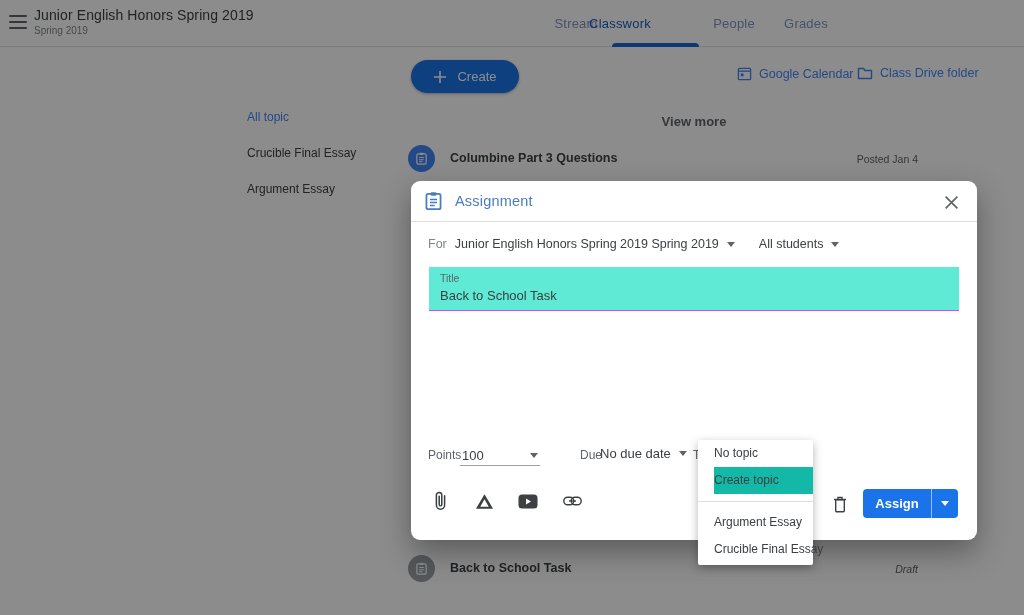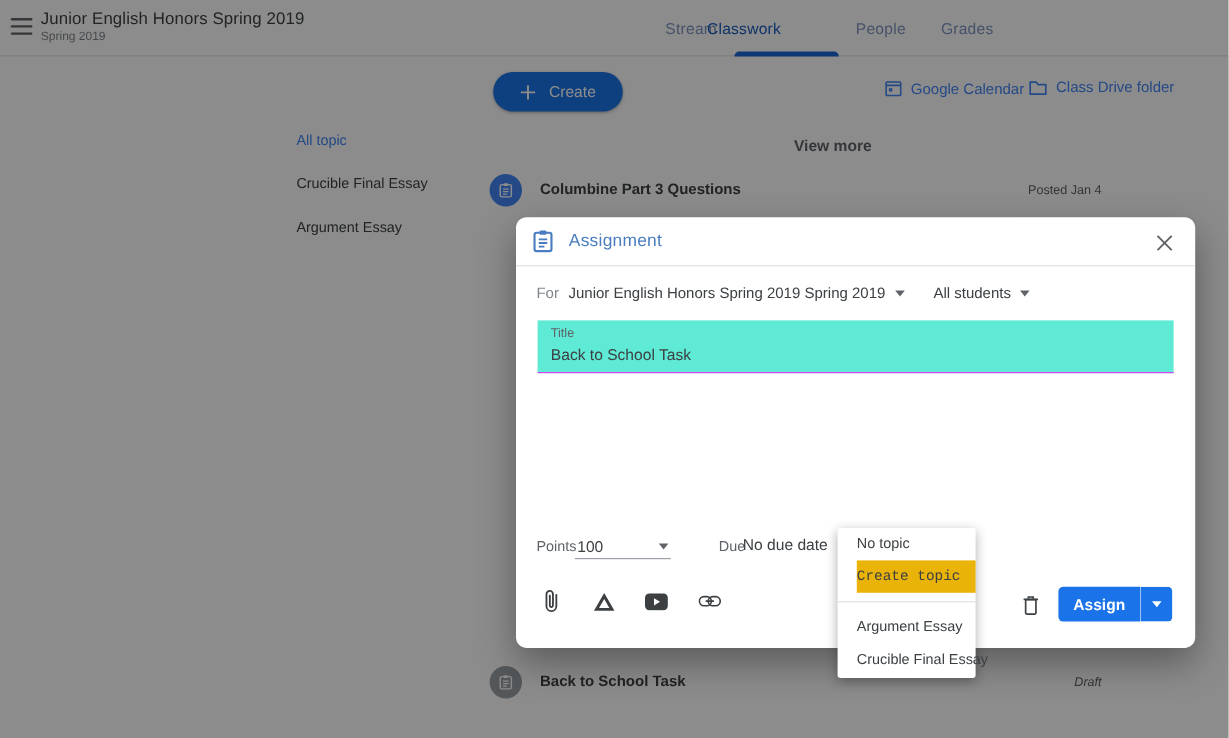--- a/index.html
+++ b/index.html
@@ -40,21 +40,21 @@
   .row-circle { position:absolute; left:14px; top:1px; width:27px; height:27px;
     border-radius:50%; display:flex; align-items:center; justify-content:center; }
   .row-circle.blue { background:#4285f4; }
   .row-circle.gray { background:#9aa0a6; }
   .row-title { position:absolute; left:56px; top:7px; font-size:12.5px; color:#3c4043; font-weight:bold; }
   .row-meta { position:absolute; right:42px; top:9px; font-size:10.5px; color:#5f6368; }
   .row-meta.italic { font-style:italic; }
   
   .scrim { position:absolute; inset:0; background:rgba(0,0,0,0.45); z-index:5; }
   
-  .dialog { position:absolute; left:430px; top:181px; width:566px; height:359px;
+  .dialog { position:absolute; left:411px; top:181px; width:566px; height:359px;
     background:#fff; border-radius:9px; z-index:10;
     box-shadow:0 12px 30px rgba(0,0,0,.35); }
   .dlg-head { position:absolute; left:0; top:0; width:100%; height:41px;
     border-bottom:1px solid #e0e0e0; }
   .dlg-head .dlg-icon { position:absolute; left:13px; top:10px; }
   .dlg-title { position:absolute; left:44px; top:12px; font-size:14.5px; color:#4a7dbf; letter-spacing:.2px; }
   .dlg-close { position:absolute; right:15px; top:10px; width:22px; height:22px;
     display:flex; align-items:center; justify-content:center; cursor:pointer; }
   .for-row { position:absolute; left:17px; top:56px; display:flex; align-items:center; font-size:12.5px; }
   .for-label { color:#80868b; margin-right:8px; }
@@ -89,21 +89,21 @@
   .assign-main { width:68px; background:#1a73e8; color:#fff; border:none; font-family:inherit;
     font-size:13px; font-weight:bold; border-radius:4px 0 0 4px; cursor:pointer; }
   .assign-arrow { width:27px; background:#1a73e8; border:none; border-left:1px solid rgba(255,255,255,.55);
     border-radius:0 4px 4px 0; cursor:pointer; display:flex; align-items:center; justify-content:center; }
   .assign-arrow .caret { border-top-color:#fff; }
   
   .topic-menu { position:absolute; left:698px; top:440px; width:115px; z-index:20;
     background:#fff; border-radius:2px; box-shadow:0 3px 10px rgba(0,0,0,.3); padding:0 0 2px 0; }
   .menu-item { height:27px; line-height:27px; padding-left:0; font-size:12px;
     color:#3c4043; cursor:pointer; white-space:nowrap;margin-left:16px; }
-  .menu-item.hl { background:#eab308;font-family:Liberation Mono, monospace; }
+  .menu-item.hl { background:#14b8a6; }
   .menu-divider { height:1px; background:#e0e0e0; margin:7px 0; }
   svg { display:block; }
 </style>
 </head>
 <body>
 
 <div class="screen">
 
   <div class="topbar">
     <div class="hamburger">

